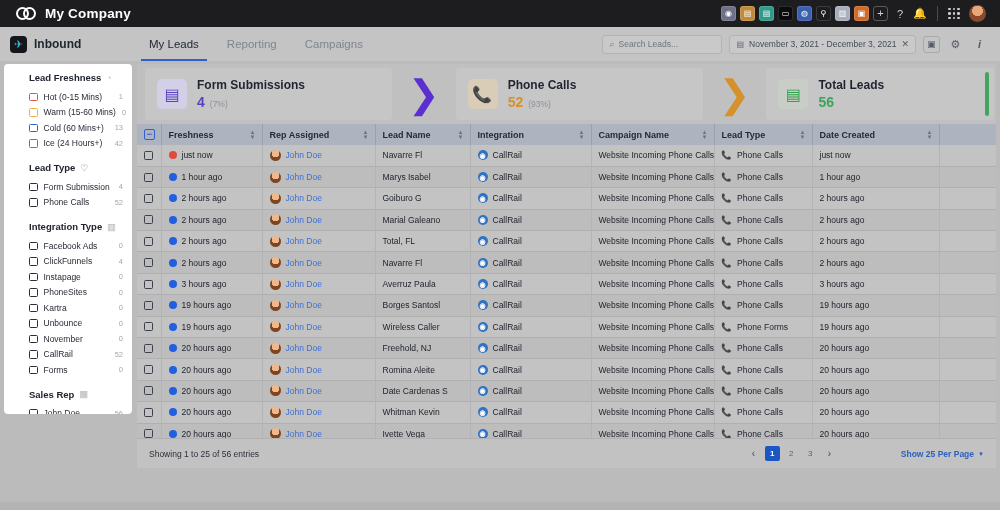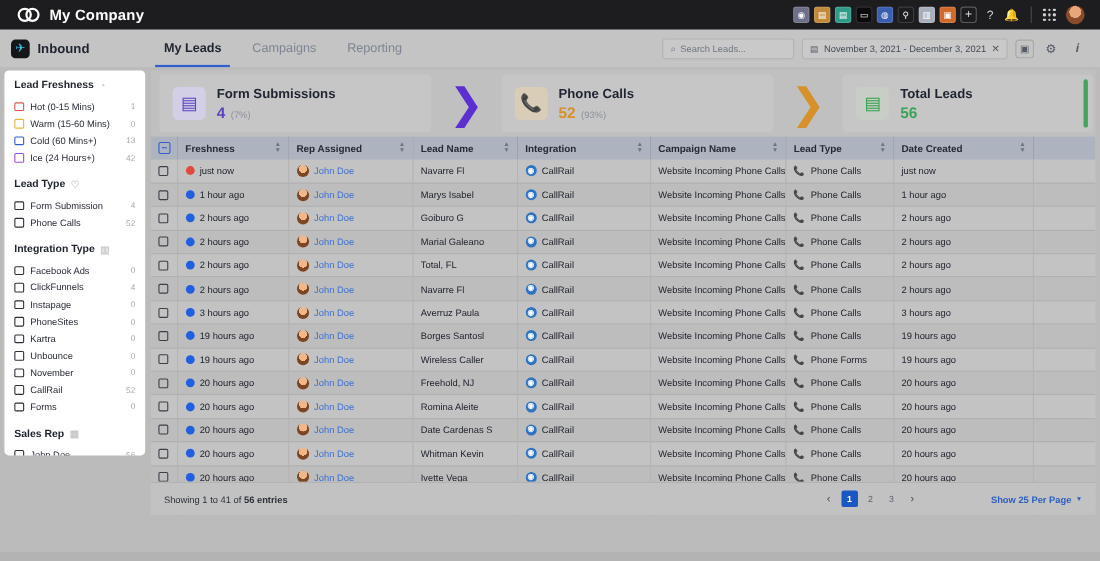--- a/index.html
+++ b/index.html
@@ -97,21 +97,21 @@
   }
   .inbound-label { font-size: 12px; font-weight: bold; color: #1f2430; }
 
   .tabs { display: flex; align-items: flex-end; height: 34px; gap: 0; }
   .tab {
     font-size: 11.5px; color: #7e8492;
     padding: 0 14px; height: 34px;
     display: flex; align-items: center;
     position: relative;
   }
-  .tab.active { color: #1f2430; font-weight: bold; }
+  .tab.active { color: #1f2430; font-weight: normal; }
   .tab.active::after {
     content: ''; position: absolute; left: 6px; right: 6px; bottom: 0;
     height: 2.5px; background: #2f5fd0;
   }
 
   .head-tools {
     margin-left: auto; display: flex; align-items: center; gap: 7px;
     padding-right: 12px;
   }
   .search-box {
@@ -144,21 +144,21 @@
   }
 
   
   .filters {
     position: absolute; top: 64px; left: 4px;
     width: 128px; height: 350px;
     background: #fff; border-radius: 4px;
     padding: 8px 9px 0 9px;
     overflow: hidden;
   }
-  .fgroup { margin-bottom: 11px; }
+  .fgroup { margin-bottom: 11px; margin-left: 16px; }
   .fgroup-title {
     font-size: 9.5px; font-weight: bold; color: #20242e;
     display: flex; align-items: center; gap: 5px;
     margin-bottom: 6px;
   }
   .fgroup-title .gi { opacity: .25; font-size: 9px; }
   .frow {
     display: flex; align-items: center;
     height: 15.5px; gap: 6px;
   }
@@ -297,21 +297,21 @@
   
   .tfoot {
     position: absolute; bottom: 0; left: 0;
     width: 859px; height: 30px;
     background: #c2c2c2;
     display: flex; align-items: center;
     padding: 0 12px;
     border-top: 1px solid #b2b2b2;
   }
   .showing { font-size: 8.5px; color: #2b3039; }
-  .showing b { font-weight: bold; }
+  .showing b { font-weight: normal; }
   .pager { margin-left: auto; display: flex; align-items: center; gap: 4px; }
   .pg {
     min-width: 15px; height: 15px; border-radius: 2px;
     display: flex; align-items: center; justify-content: center;
     font-size: 8px; color: #5c6270;
   }
   .pg.active { background: #1a56c4; color: #fff; font-weight: bold; }
   .pg.arrow { color: #44495a; font-size: 10px; }
   .perpage {
     margin-left: 60px;
@@ -367,22 +367,22 @@
     </div>
   </div>
 
   <div class="subhead">
     <div class="inbound-wrap">
       <div class="inbound-icon">✈</div>
       <div class="inbound-label">Inbound</div>
     </div>
     <div class="tabs">
       <div class="tab active">My Leads</div>
+      <div class="tab">Reporting</div>
       <div class="tab">Campaigns</div>
-      <div class="tab">Reporting</div>
     </div>
     <div class="head-tools">
       <div class="search-box">
         <span style="font-size:9px;color:#6f7480">⌕</span>
         <span class="ph">Search Leads...</span>
       </div>
       <div class="date-box">
         <span style="font-size:8px;color:#5a6070">▤</span>
         <span class="dt">November 3, 2021 - December 3, 2021</span>
         <span class="xx">✕</span>
@@ -1070,21 +1070,21 @@
               <td></td>
               <td></td>
               <td></td>
               <td></td>
             </tr>
           </tbody>
       </table>
 
       <div class="tfoot">
         <div class="showing">
-          <span>Showing 1 to 41 of </span><b>56 entries</b>
+          <span>Showing 1 to 25 of </span><b>56 entries</b>
         </div>
         <div class="pager">
           <div class="pg arrow">‹</div>
           <div class="pg active">1</div>
           <div class="pg">2</div>
           <div class="pg">3</div>
           <div class="pg arrow">›</div>
           <div class="perpage">
             <span>Show 25 Per Page</span>
             <span class="car">▼</span>

